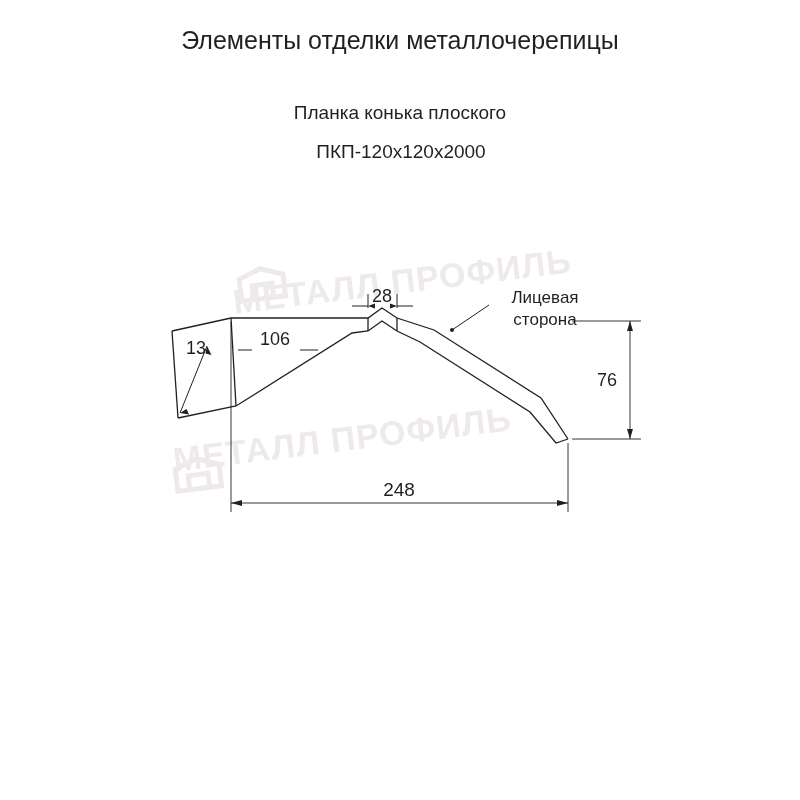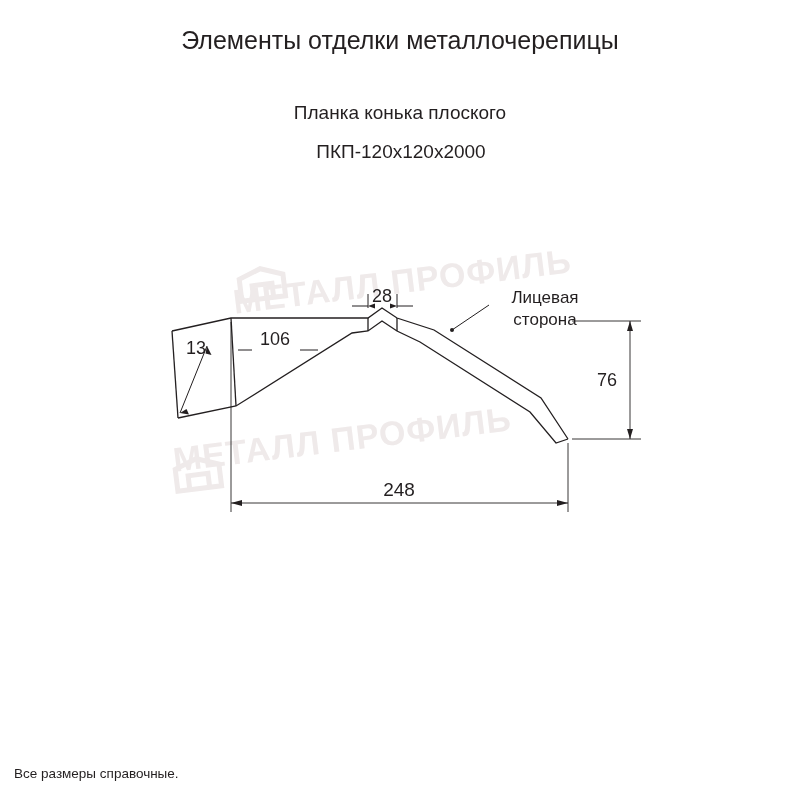--- a/index.html
+++ b/index.html
@@ -168,16 +168,15 @@
       <path d="M568 253 L568 322"></path>
       <path d="M231 313 L568 313"></path>
     </g>
     <path d="M231 313 l11 -3 l0 6 z" fill="#231f20"></path>
     <path d="M568 313 l-11 -3 l0 6 z" fill="#231f20"></path>
     <text x="399" y="306" font-size="19" text-anchor="middle">248</text>
 
   </svg>
 
   <div class="footer">
-    <div>Все размеры справочные.</div>
   </div>
 
 </div>
 
 </body></html>

